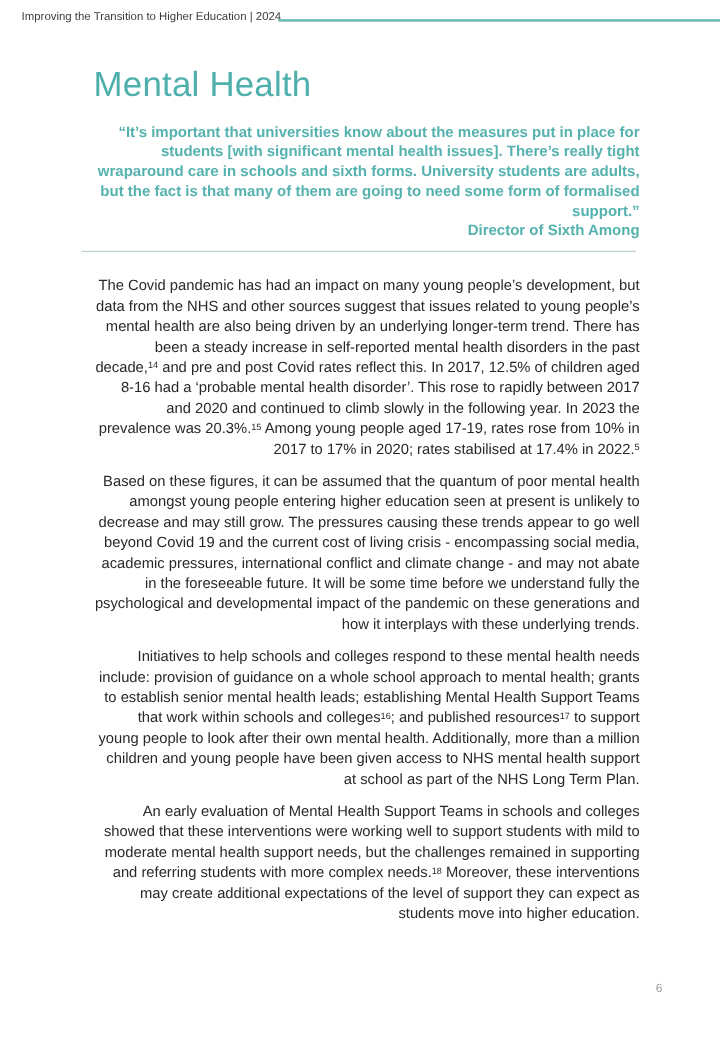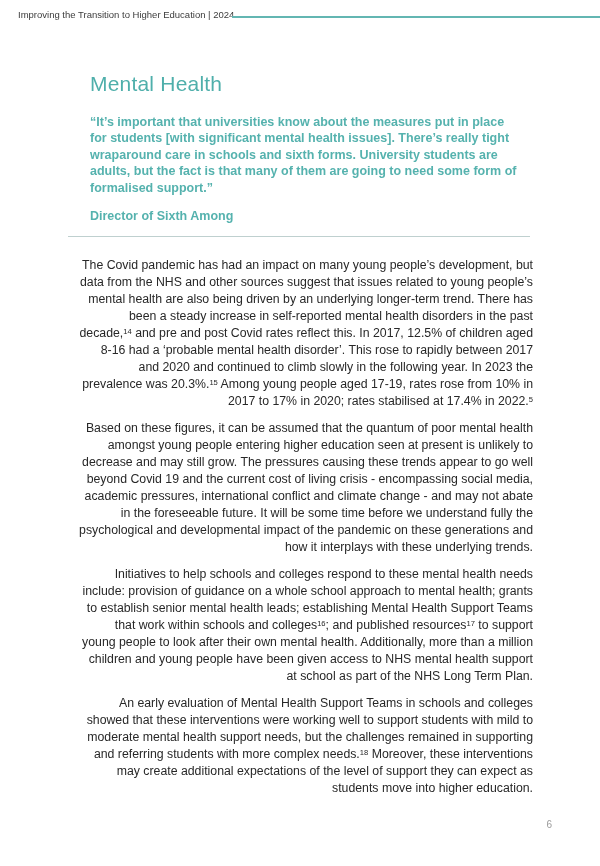--- a/index.html
+++ b/index.html
@@ -31,36 +31,37 @@
     height: 2px;
     background: var(--header-rule, #63b6b2);
   }
   .content {
     position: absolute;
     left: 78px;
     top: 60px;
     width: 455px;
   }
   .section-title {
-    margin: 12px;
-    font-size: 21px;
+    margin: 0;
+    font-size: 29px;
     line-height: 23px;
     font-weight: 400;
     letter-spacing: 0.2px;
     color: var(--accent, #4fafab);
   }
   .pull-quote {
     margin: 19px 0 0 0;
     font-size: 12.5px;
     line-height: 16.4px;
     font-weight: 700;
     color: var(--quote, #55b2ae);
   }
   .quote-text, .quote-attribution {
-    margin: 12px;
+    margin: 0;
+    text-align: right;
   }
   .divider {
     border: none;
     border-top: 1.5px solid var(--divider, #bfd0cf);
     margin: 9px 0 0 -10px;
     width: 462px;
   }
   .body-paragraphs {
     margin-top: 20px;
   }

